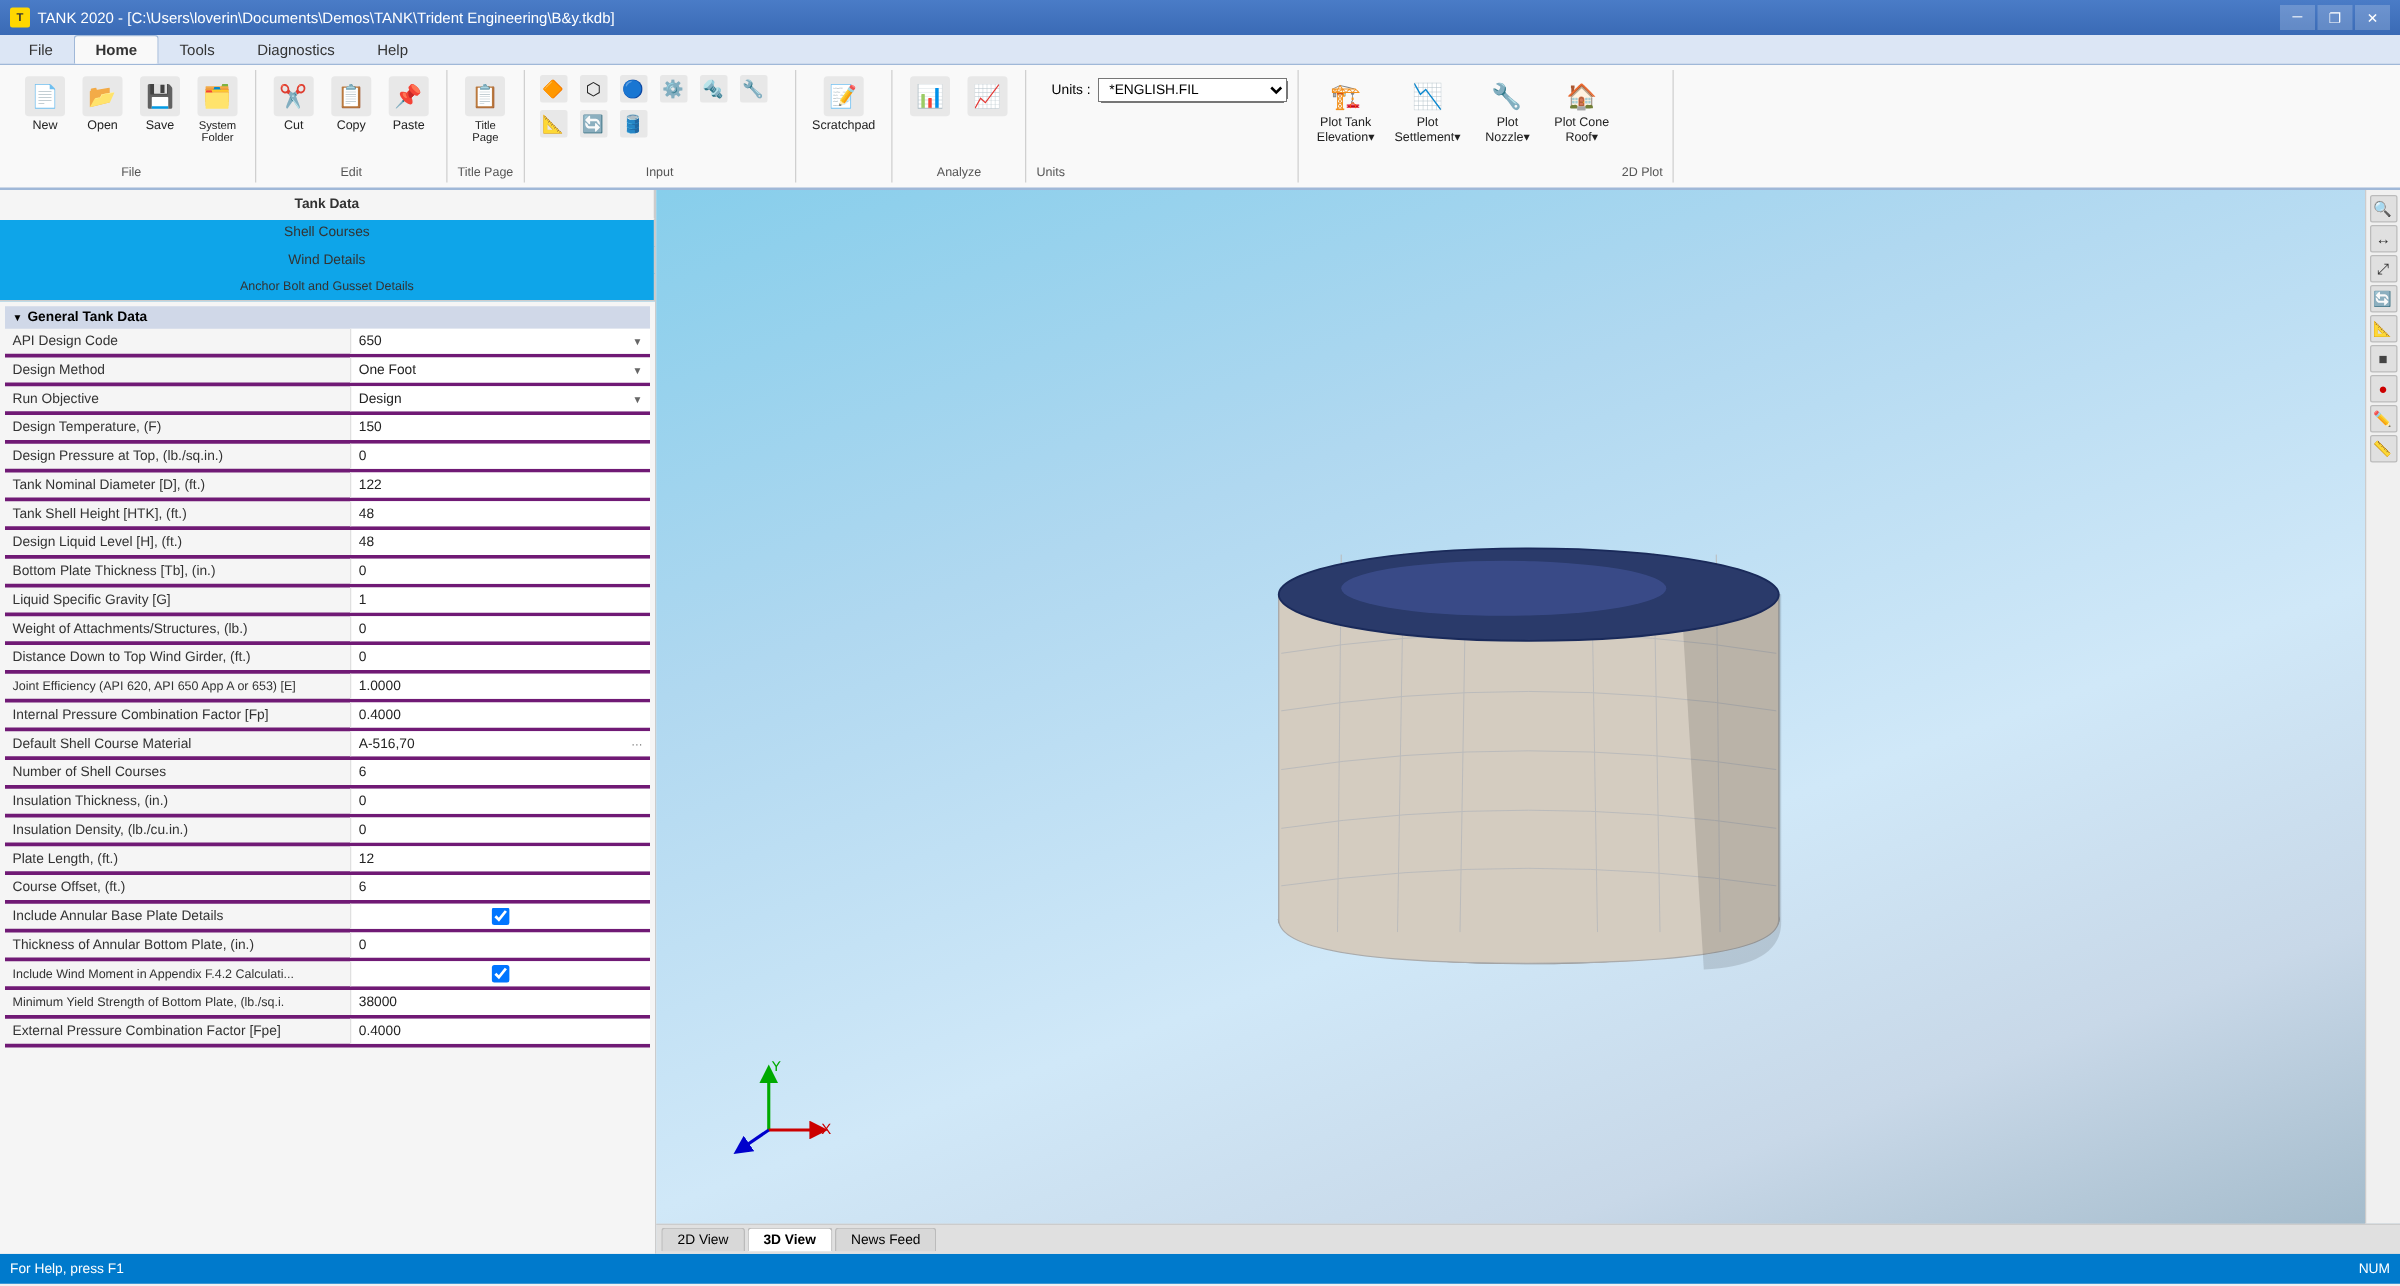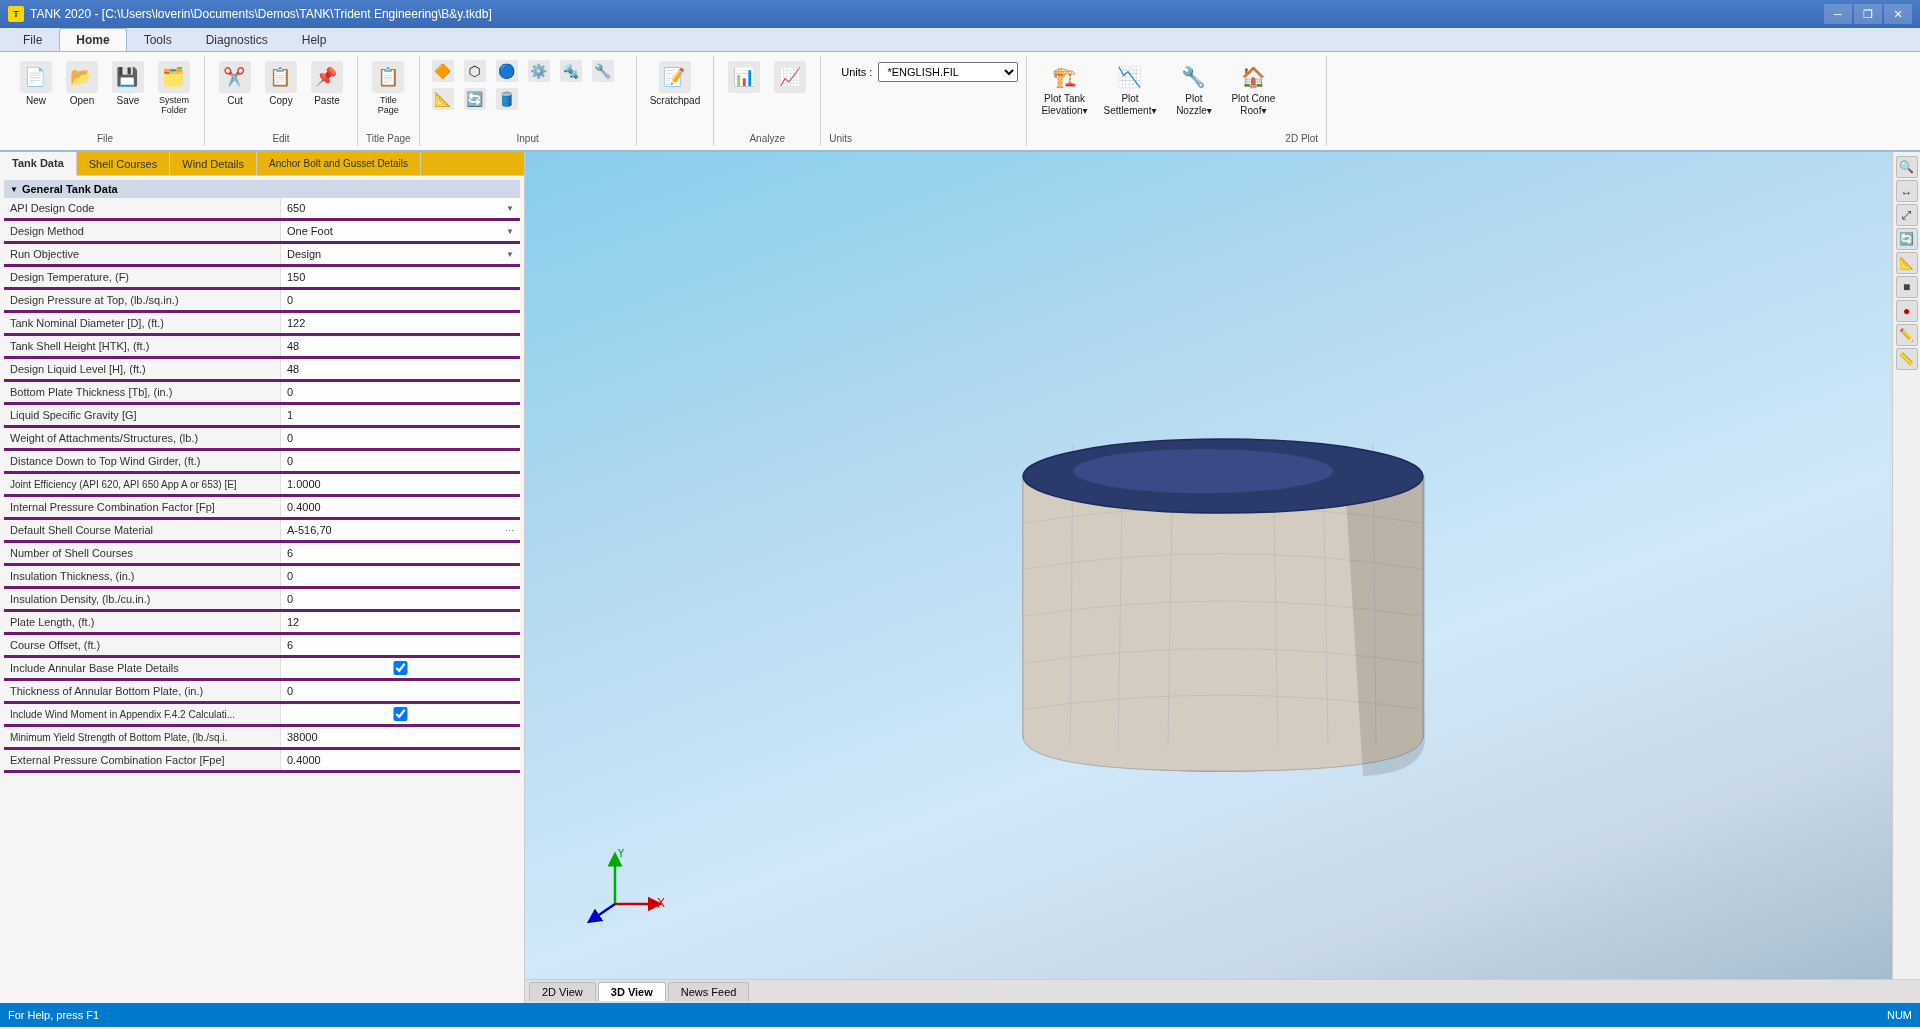--- a/index.html
+++ b/index.html
@@ -14,31 +14,31 @@
 
     
     #ribbon { background: #f9f9f9; border-bottom: 2px solid #a0b8d8; display: flex; align-items: stretch; padding: 4px 6px; gap: 0; min-height: 100px; }
     .ribbon-group { display: flex; flex-direction: column; align-items: center; border-right: 1px solid #d0d0d0; padding: 2px 8px; min-width: 60px; }
     .ribbon-group-label { font-size: 10px; color: #555; margin-top: auto; padding-top: 3px; }
     .ribbon-buttons-row { display: flex; gap: 2px; align-items: flex-start; }
     .ribbon-btn-large { display: flex; flex-direction: column; align-items: center; cursor: pointer; padding: 3px 5px; border-radius: 3px; min-width: 44px; background: none; border: none; font-size: 10px; color: #222; text-align: center; }
     .ribbon-btn-large .icon { width: 32px; height: 32px; background: #e8e8e8; border-radius: 3px; display: flex; align-items: center; justify-content: center; font-size: 18px; margin-bottom: 2px; }
     .ribbon-btn-small { display: flex; flex-direction: column; align-items: center; cursor: pointer; padding: 2px 4px; border-radius: 2px; background: none; border: none; font-size: 10px; color: #222; }
     .ribbon-btn-small .icon-sm { width: 22px; height: 22px; background: #e8e8e8; border-radius: 2px; display: flex; align-items: center; justify-content: center; font-size: 14px; }
-    .units-select { font-size: 11px; padding: 2px 4px; width: 140px; }
+    .units-select { font-size: 11px; padding: 2px 4px; width: 152px; }
     .plot-btn { display: flex; flex-direction: column; align-items: center; cursor: pointer; padding: 3px 6px; border-radius: 3px; background: none; border: none; font-size: 10px; color: #222; min-width: 55px; }
     .plot-btn .icon { width: 32px; height: 32px; display: flex; align-items: center; justify-content: center; font-size: 20px; }
     .plot-btn-label { text-align: center; line-height: 1.2; }
 
     
     #main { display: flex; height: calc(1029px - 28px - 22px - 104px - 24px); }
 
     
     #left-panel { width: 525px; background: #f5f5f5; border-right: 1px solid #ccc; display: flex; flex-direction: column; }
-    #tabs-bar { display: flex; background: #eab308; border-bottom: 1px solid #ccc; }
+    #tabs-bar { display: flex; background: #0ea5e9; border-bottom: 1px solid #ccc; flex-direction: column; }
     .tab-btn { padding: 5px 12px; cursor: pointer; font-size: 11px; border: none; background: none; border-right: 1px solid #ccc; color: #333; }
     .tab-btn.active { background: #f5f5f5; border-bottom: 2px solid #f5f5f5; margin-bottom: -1px; font-weight: bold; }
 
     
     #data-grid { flex: 1; overflow-y: auto; padding: 4px; }
     .section-header { background: #d0d8e8; padding: 3px 6px; font-weight: bold; font-size: 11px; display: flex; align-items: center; gap: 4px; cursor: pointer; }
     .section-header .triangle { font-size: 8px; }
     .data-row { display: flex; align-items: center; min-height: 20px; border-bottom: 3px solid #701a75; }
     .data-label { flex: 1; padding: 2px 6px; color: #333; font-size: 11px; }
     .data-value { width: 240px; padding: 2px 6px; font-size: 11px; color: #222; border-left: 1px solid #e0e0e0; background: white; min-height: 20px; display: flex; align-items: center; }

